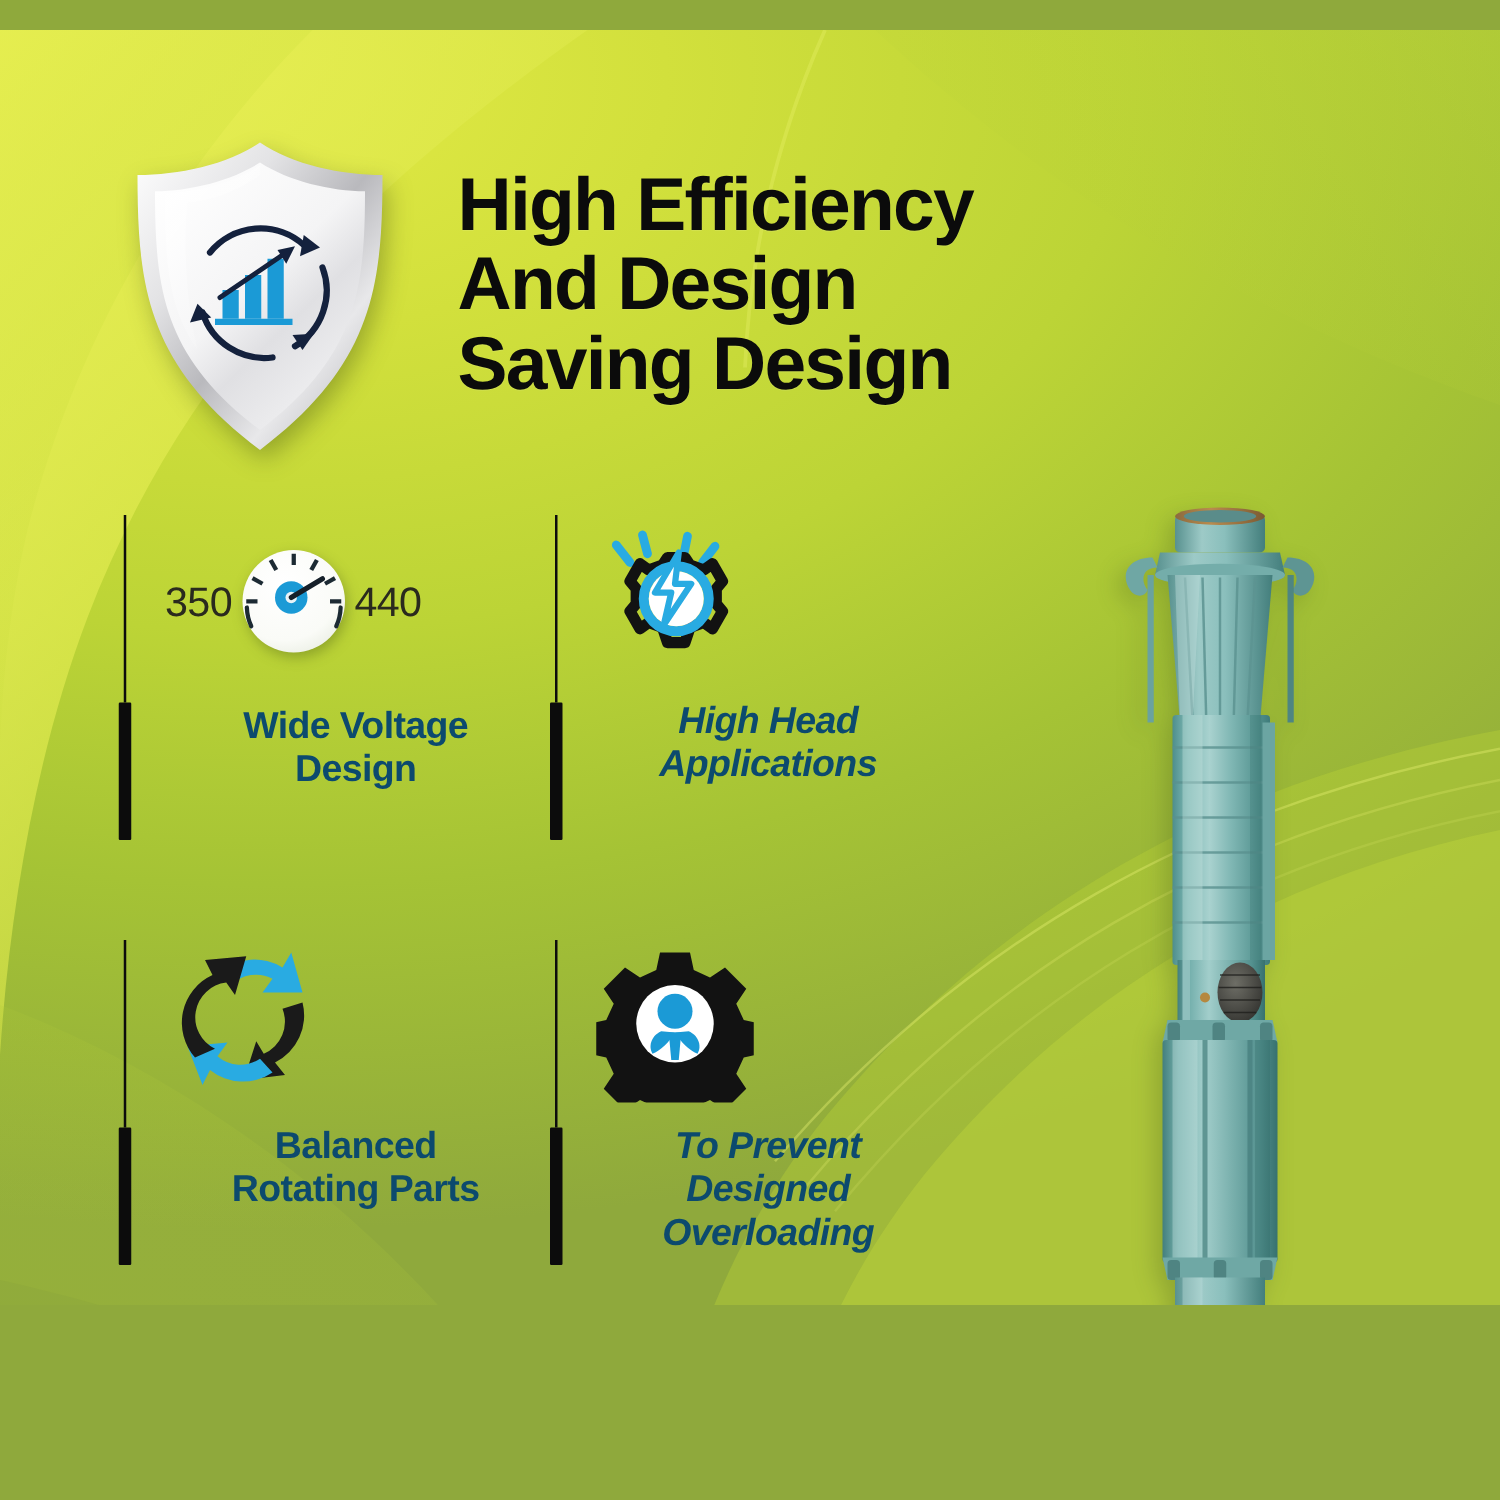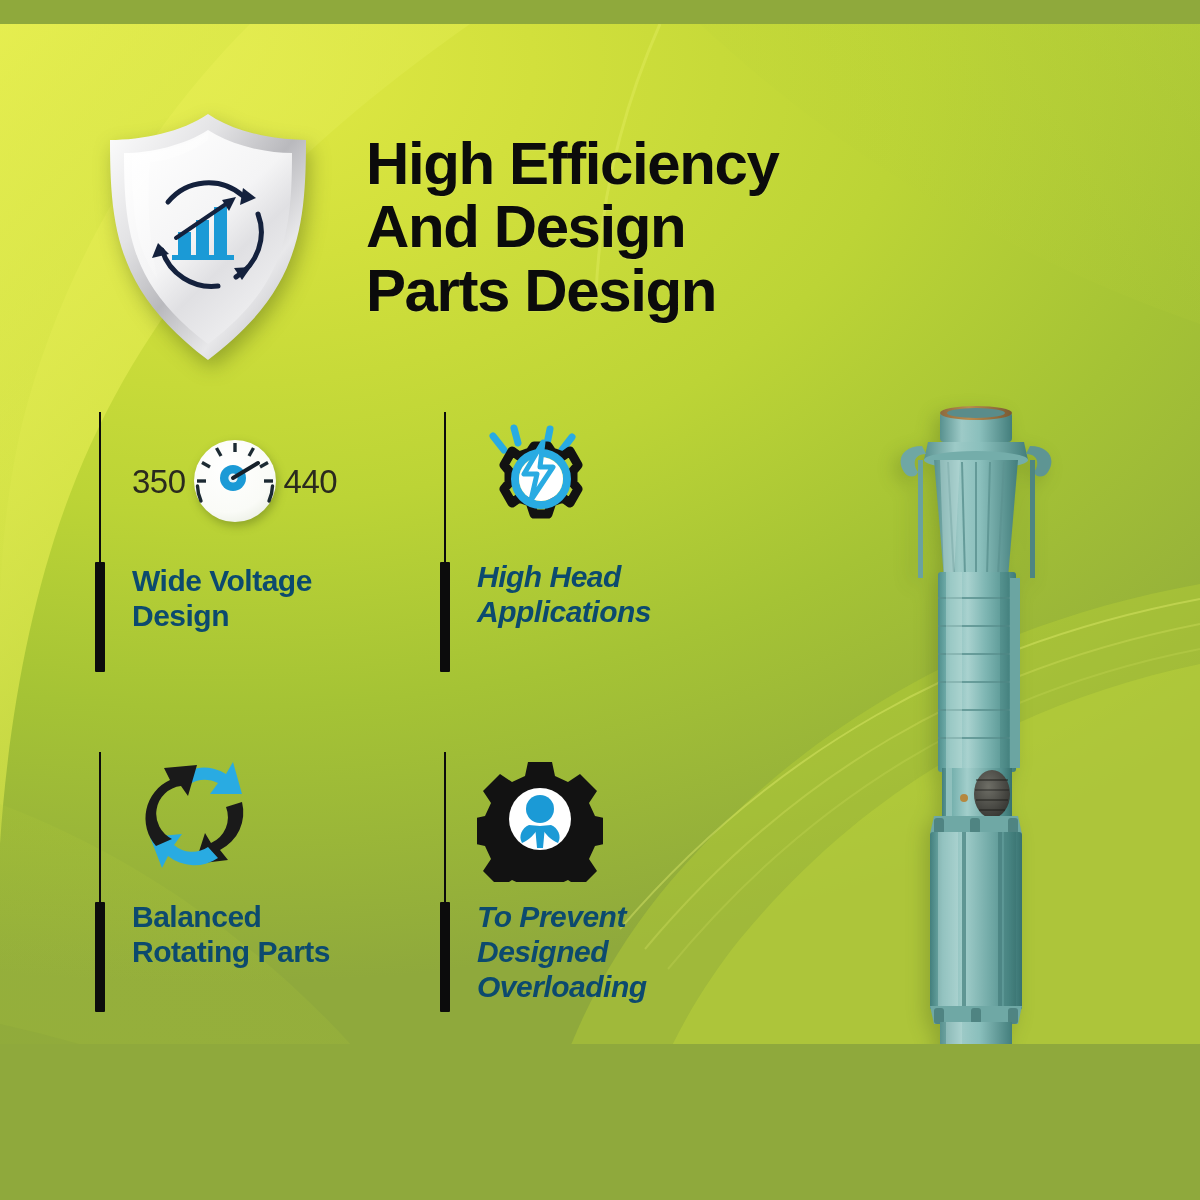--- a/index.html
+++ b/index.html
@@ -37,21 +37,21 @@
   .frow{display:flex;}
   .frow.r1{height:300px;}
   .fcell{position:relative;display:flex;}
   .fcell.c1{width:345px;}
   .fcell.c2{width:315px;font-style:italic;}
 
   .sep{position:relative;width:40px;flex:0 0 40px;}
   .sep i{position:absolute;left:7px;top:0;width:2px;height:150px;background:#0C0C0C;display:block;}
   .sep b{position:absolute;left:3px;top:150px;width:10px;height:110px;background:#0C0C0C;display:block;border-radius:1px;}
 
-  .fbody{flex:1;padding-top:4px;}
+  .fbody{flex:1;padding-top:4px;text-align:center;}
   .ficon{height:126px;display:flex;align-items:flex-end;}
   .ficon.gauge{align-items:center;height:130px;}
   .ftitle{
     font-size:30px;line-height:1.16;font-weight:bold;color:#0c4a6e;
     letter-spacing:-.5px;margin-top:18px;
   }
   .ftitle span{display:block;white-space:nowrap;}
 
   
   .gauge-row{display:flex;align-items:center;gap:6px;}
@@ -160,21 +160,21 @@
       <g stroke="#14213D" stroke-width="4" fill="#14213D" stroke-linecap="round">
         <path d="M80,128 L133,92" fill="none"></path>
         <path d="M140,87 L126,90 L133,101 Z" stroke="none"></path>
       </g>
     </svg>
   </div>
 
   <div class="headline">
     <div>High Efficiency</div>
     <div>And Design</div>
-    <div>Parts Design</div>
+    <div>Saving Design</div>
   </div>
 
   <div class="features">
 
     <div class="frow r1">
 
       <div class="fcell c1">
         <div class="sep">
             <i></i>
             <b></b>

